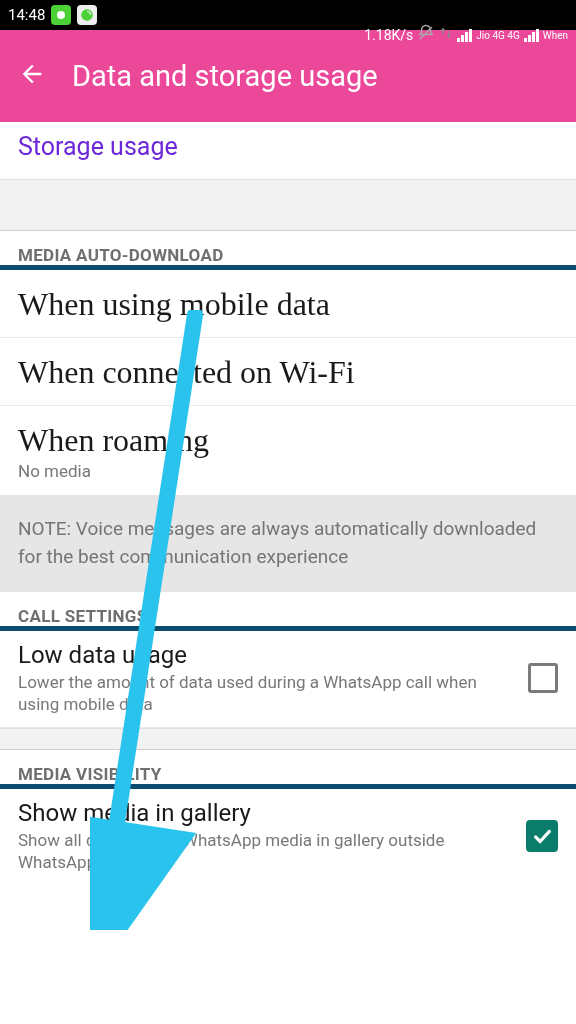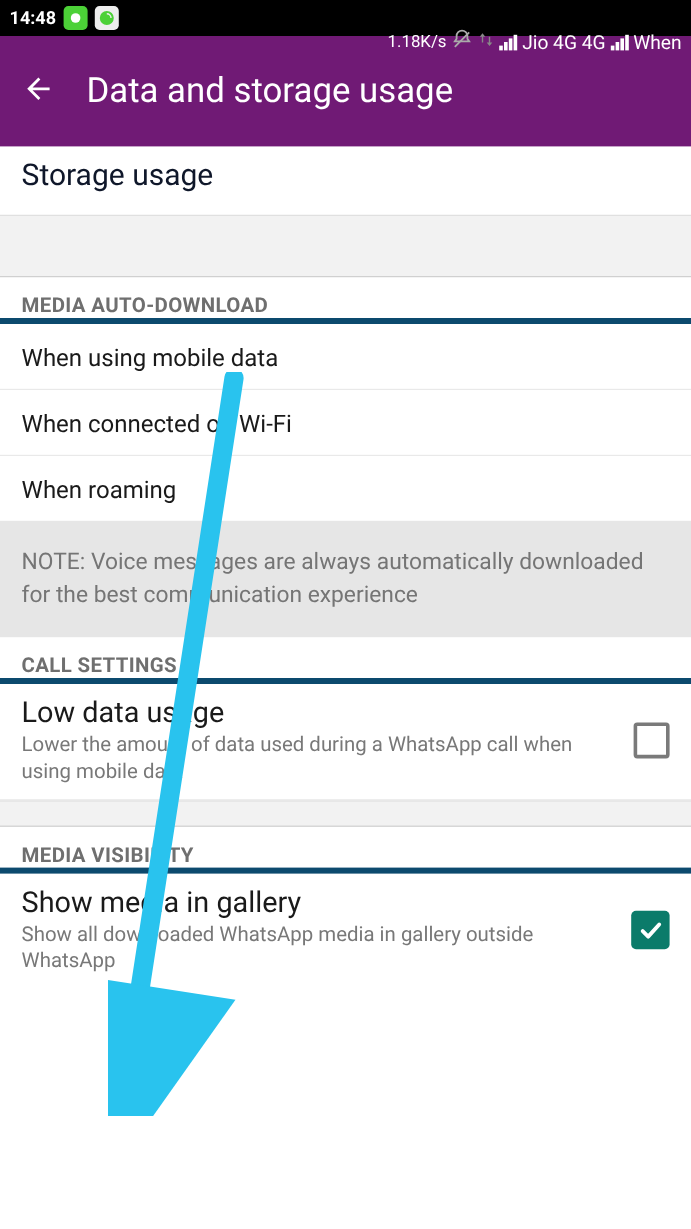--- a/index.html
+++ b/index.html
@@ -16,77 +16,77 @@
       background: #000;
       color: #fff;
       display: flex;
       align-items: center;
       padding: 0 8px;
       font-size: 15px;
       justify-content: space-between;
     }
     .status-left { display: flex; align-items: center; gap: 6px; }
     .status-right { display: flex; align-items: center; gap: 4px; margin-top: 40px; }
-    .status-time { font-weight: 700; }
+    .status-time { font-weight: 400; }
     .status-pill {
       width: 20px; height: 20px;
       border-radius: 4px;
       display: flex; align-items: center; justify-content: center;
     }
     .status-pill.green { background: #4cd137; }
     .status-pill.white { background: #eee; }
     .status-speed { font-size: 14px; }
     .signal-bars {
       display: inline-flex;
       align-items: flex-end;
       gap: 1px;
       height: 13px;
     }
     .signal-bars span { width: 3px; background: #fff; }
     .signal-bars span:nth-child(1){height:4px}
     .signal-bars span:nth-child(2){height:7px}
     .signal-bars span:nth-child(3){height:10px}
     .signal-bars span:nth-child(4){height:13px}
-    .status-label { font-size: 16px; }
+    .status-label { font-size: 10px; }
 
     .app-bar {
       height: 92px;
-      background: #701a75;
+      background: #ec4899;
       color: #fff;
       display: flex;
       align-items: center;
       padding: 0 18px;
       gap: 26px;
     }
     .app-bar-title { font-size: 29px; font-weight: 400; }
     .back-arrow { width: 28px; height: 28px; }
 
     .section-gap { height: 52px; background: #f2f2f2; border-top: 1px solid #e0e0e0; border-bottom: 1px solid #d0d0d0; }
     .section-gap.small { height: 22px; }
 
     .top-item {
       padding: 10px 18px 18px;
       font-size: 25px;
-      color: #0f172a;
+      color: #6d28d9;
     }
 
     .section-header {
       padding: 14px 18px 0;
       font-size: 17px;
       font-weight: 700;
       color: #6f6f6f;
       letter-spacing: 0.3px;
       border-bottom: 5px solid #0c4a6e;
     }
 
     .list-item {
       padding: 16px 18px 14px;
       border-bottom: 1px solid #e9e9e9;
     }
-    .list-item .title { font-size: 20px; color: #1a1a1a; }
+    .list-item .title { font-size: 32px; color: #1a1a1a; font-family: Liberation Serif, serif; }
     .list-item .sub { font-size: 17px; color: #787878; margin-top: 2px; }
 
     .note-box {
       background: #e6e6e6;
       padding: 20px 18px 22px;
       font-size: 19px;
       color: #757575;
       line-height: 1.45;
     }
 
@@ -189,20 +189,21 @@
 <div class="list-item">
   <div class="title">When using mobile data</div>
 </div>
 
 <div class="list-item">
   <div class="title">When connected on Wi-Fi</div>
 </div>
 
 <div class="list-item" style="border-bottom:none">
   <div class="title">When roaming</div>
+  <div class="sub">No media</div>
 </div>
 
 <div class="note-box">NOTE: Voice messages are always automatically downloaded for the best communication experience</div>
 
 <div class="section-header">CALL SETTINGS</div>
 
 <div class="row-check">
   <div class="text">
     <div class="title">Low data usage</div>
     <div class="sub">Lower the amount of data used during a WhatsApp call when using mobile data</div>

